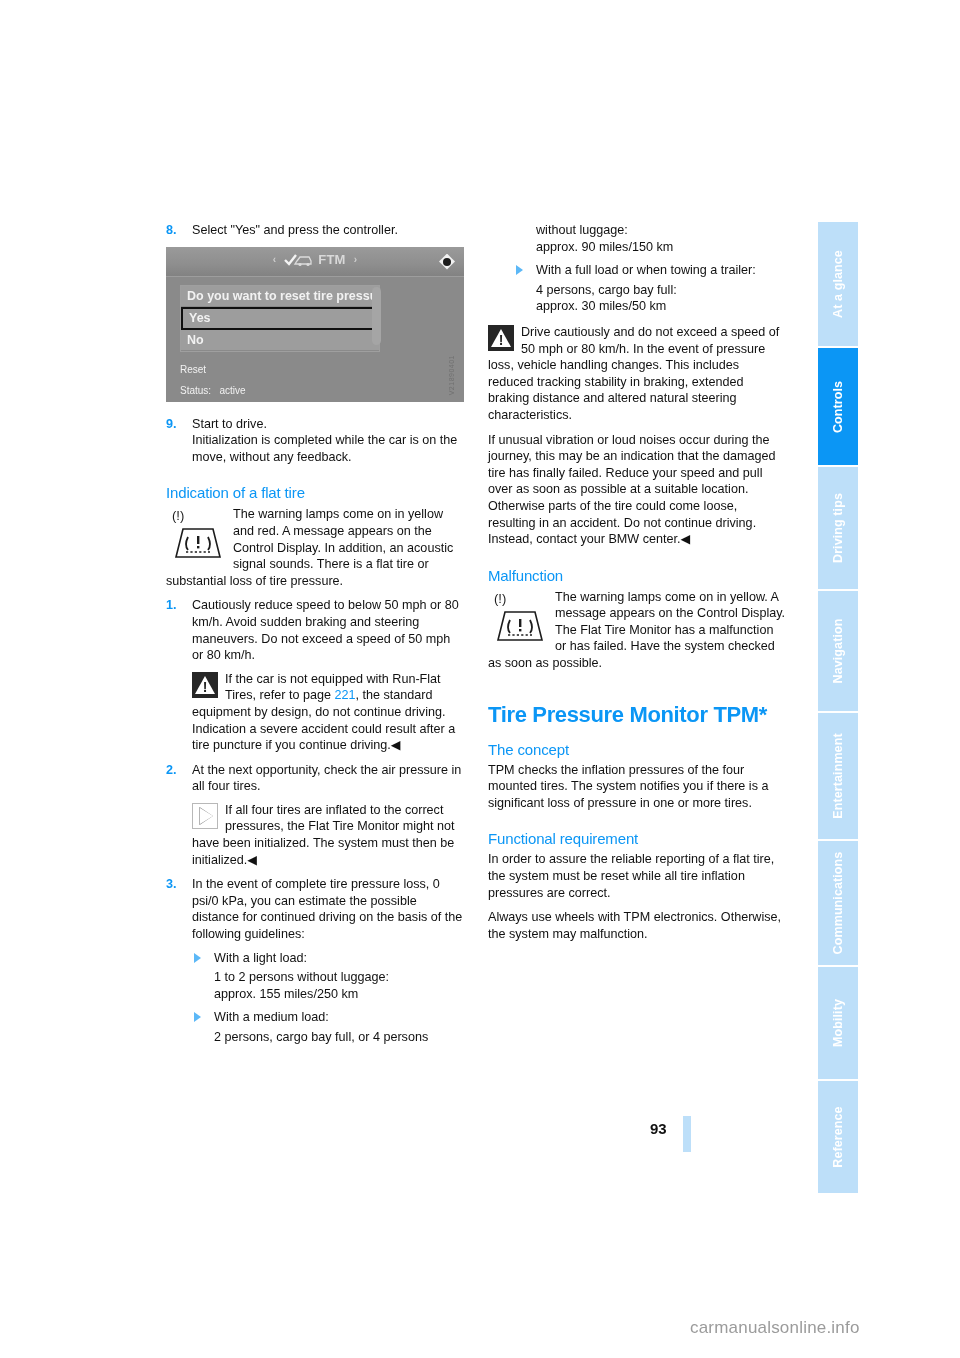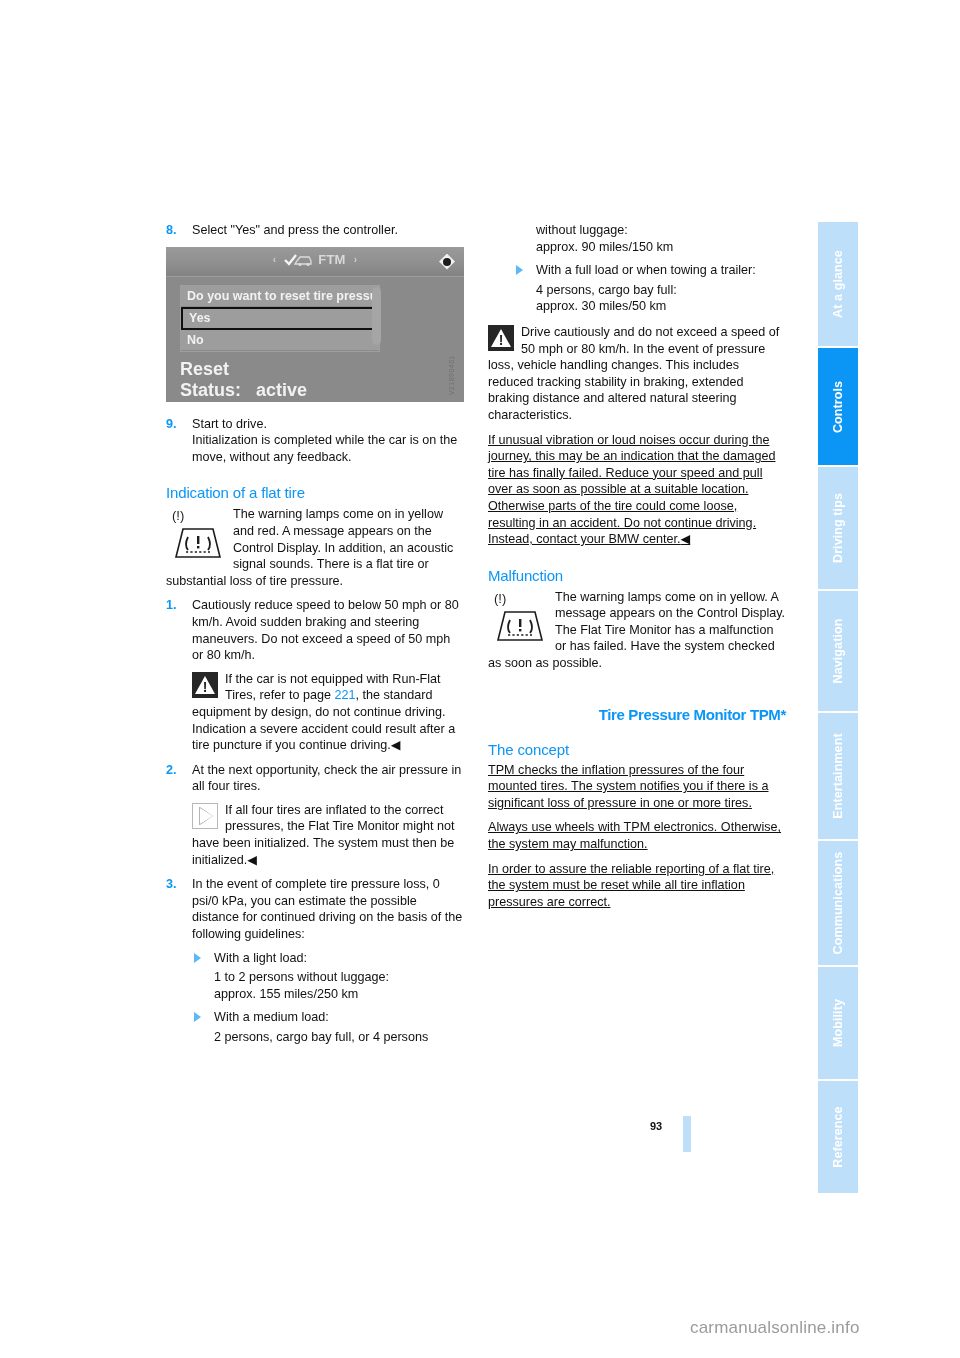--- a/index.html
+++ b/index.html
@@ -65,28 +65,27 @@
   h2.section {
     color: #0b96f5;
     font-size: 15px;
     font-weight: normal;
     margin: 18px 0 3px 0;
     line-height: 19px;
     letter-spacing: -0.15px;
   }
   h1.chapter {
     color: #0b96f5;
-    font-size: 15px;
+    font-size: 22px;
     font-weight: bold;
     margin: 30px 0 6px 0;
     line-height: 26px;
     letter-spacing: -0.35px;
-    text-align: right;
-  }
-  p.body { margin: 0 0 8px 0; text-decoration: underline; }
+  }
+  p.body { margin: 0 0 8px 0; }
 
   
   .step {
     position: relative;
     padding-left: 26px;
     margin: 0 0 7px 0;
   }
   .step > .num {
     position: absolute;
     left: 0; top: 0;
@@ -255,40 +254,40 @@
     position: absolute;
     left: 206px; top: 40px;
     width: 9px; height: 58px;
     background: #a5a5a5;
     border-radius: 5px;
   }
   #ftm-footer {
     position: absolute;
     left: 14px; top: 112px;
     color: #f2f2f2;
-    font-size: 18px;
-    font-weight: bold;
+    font-size: 10px;
+    font-weight: normal;
     line-height: 21px;
   }
   #ftm-code {
     position: absolute;
     right: 3px; bottom: 6px;
     color: #707070;
     font-size: 7px;
     writing-mode: vertical-rl;
     transform: rotate(180deg);
     letter-spacing: 0.5px;
   }
 
   
   #page-number {
     position: absolute;
     left: 650px;
     top: 1120px;
-    font-size: 11px;
+    font-size: 15px;
     font-weight: bold;
     color: #111111;
   }
   #page-marker {
     position: absolute;
     left: 683px;
     top: 1116px;
     width: 8px;
     height: 36px;
     background: #bddff9;
@@ -498,22 +497,23 @@
         </svg>
       </span>
       <span>The warning lamps come on in yellow. A message appears on the Control Display. The Flat Tire Monitor has a malfunction or has failed. Have the system checked as soon as possible.</span>
     </div>
 
     <h1 class="chapter">Tire Pressure Monitor TPM*</h1>
 
     <h2 class="section" style="margin-top:12px">The concept</h2>
     <p class="body">TPM checks the inflation pressures of the four mounted tires. The system notifies you if there is a significant loss of pressure in one or more tires.</p>
 
+    <h2 class="section">Functional requirement</h2>
+    <p class="body">In order to assure the reliable reporting of a flat tire, the system must be reset while all tire inflation pressures are correct.</p>
     <p class="body">Always use wheels with TPM electronics. Otherwise, the system may malfunction.</p>
-    <p class="body">In order to assure the reliable reporting of a flat tire, the system must be reset while all tire inflation pressures are correct.</p>
 
 
   </div>
 
   <div id="page-number">93</div>
   <div id="page-marker"></div>
 
   <div id="watermark">carmanualsonline.info</div>
 
 </div>

